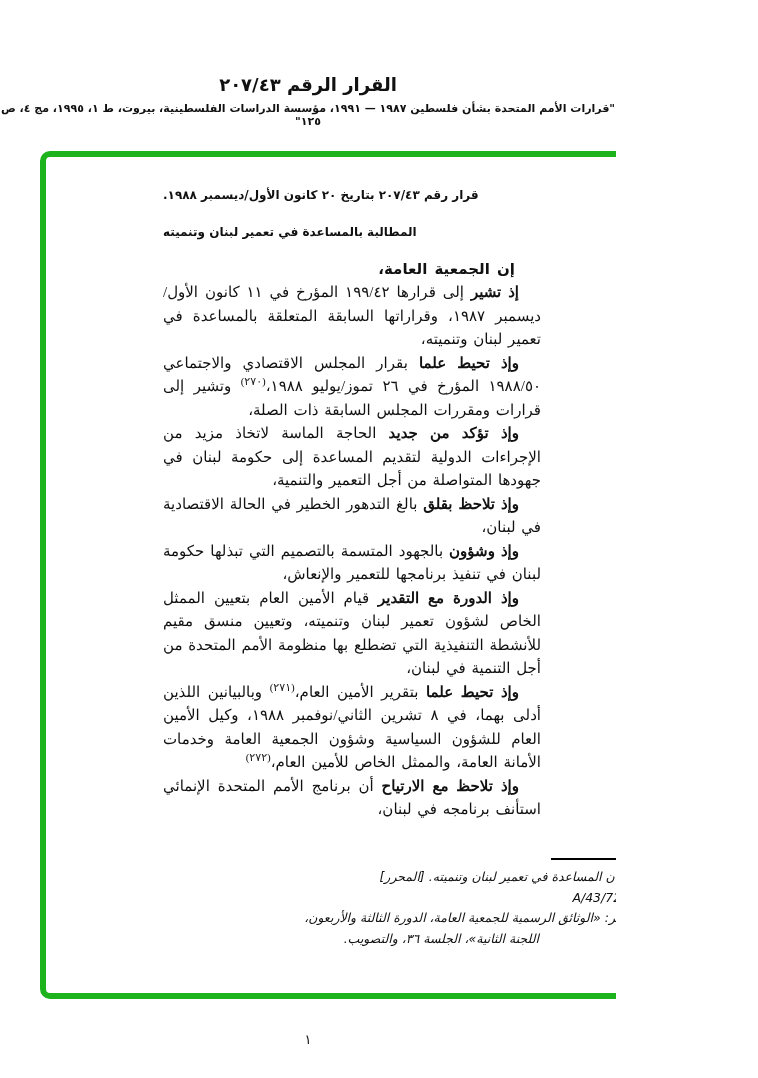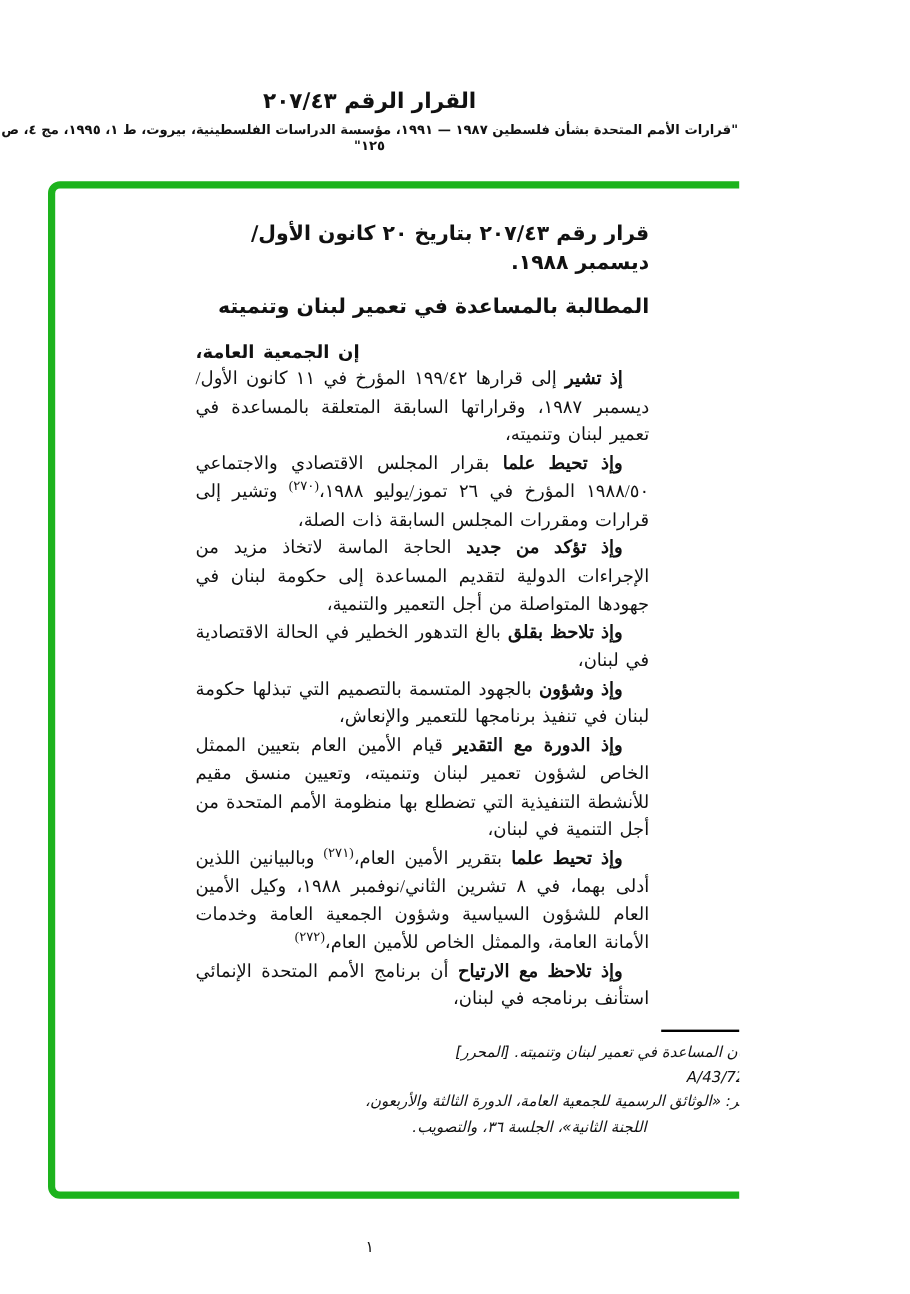--- a/index.html
+++ b/index.html
@@ -30,27 +30,27 @@
     border:6px solid #1db31d;
     border-radius:10px;
     background:#ffffff;
   }
   .doc-col{
     margin:26px 170px 0 117px;
     direction:rtl;
   }
   .doc-heading{
     margin:0 0 13px 0;
-    font-size:17px;line-height:24px;
-    font-weight:bold;text-align:right;
+    font-size:12px;line-height:24px;
+    font-weight:bold;text-align:left;
   }
   .doc-opening{
     margin:0;
     font-size:15px;line-height:24px;
-    font-weight:bold;text-align:left;
+    font-weight:bold;text-align:right;
     text-indent:26px;
     word-spacing:2px;
   }
   .para{
     margin:0;
     font-size:15px;line-height:23.5px;
     text-align:justify;text-indent:22px;
     word-spacing:2px;
     font-family:Liberation Serif, serif;
   }

